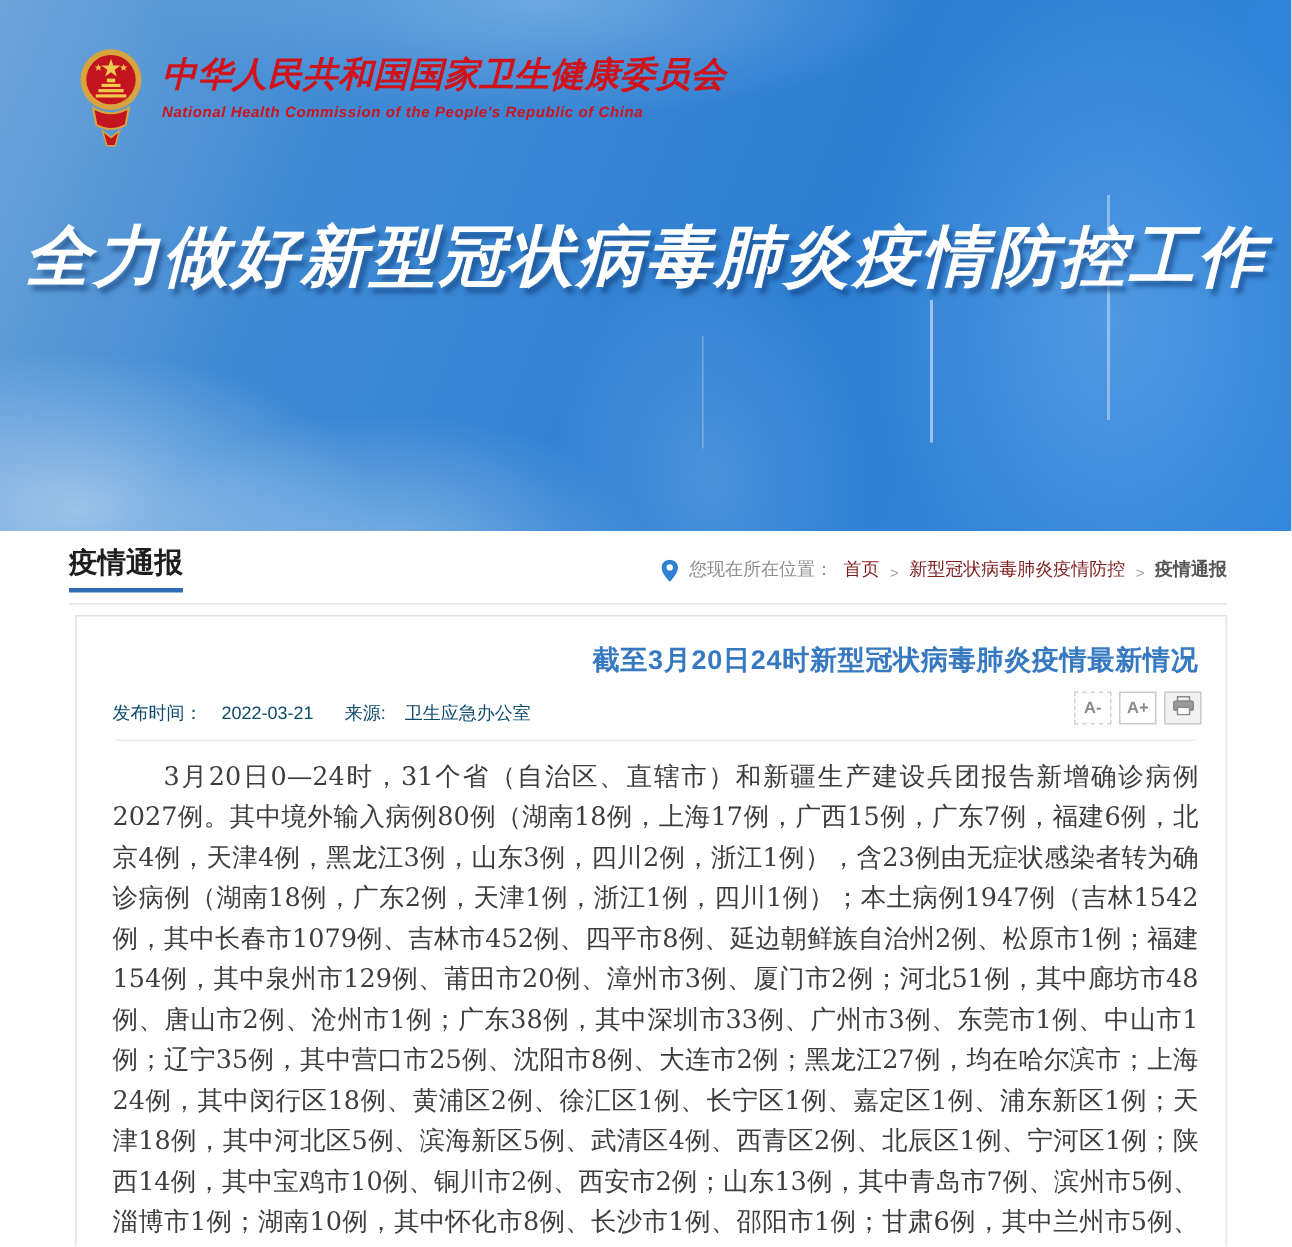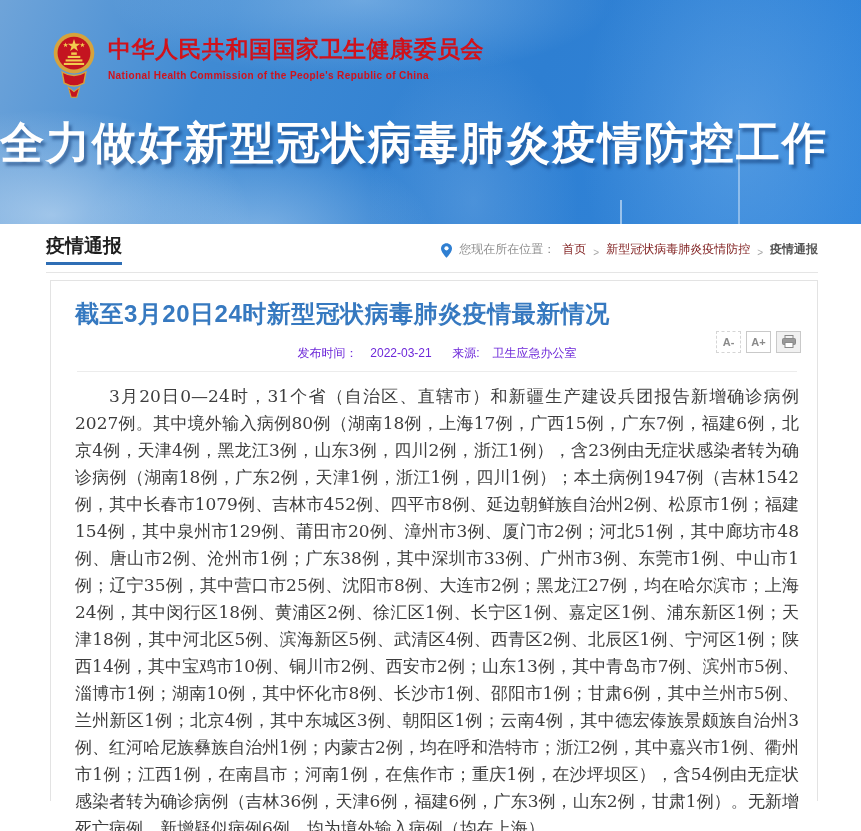--- a/index.html
+++ b/index.html
@@ -6,24 +6,25 @@
     margin: 0; padding: 0;
     width: 861px; height: 831px;
     overflow: hidden;
     background: #ffffff;
     font-family: "Liberation Sans", sans-serif;
   }
 
   
   .banner {
     position: relative;
-    width: 861px; height: 224px;
+    width: 861px; height: 354px;
     background: linear-gradient(112deg, #7fae dd 0%, #4a8fd5 0%, #3c88d3 22%, #2e7fd2 58%, #2f84da 100%);
     background: linear-gradient(112deg, #6fa4d9 0%, #3f8ad3 25%, #2e7fd2 60%, #3186dc 100%);
     overflow: hidden;
+    font-style: italic;
   }
   .banner .photo-haze {
     position: absolute; inset: 0;
     background:
       radial-gradient(ellipse 320px 170px at 6% 96%, rgba(223,237,250,0.55), transparent 62%),
       radial-gradient(ellipse 280px 150px at 30% 104%, rgba(205,228,248,0.45), transparent 62%),
       radial-gradient(ellipse 420px 130px at 42% 0%, rgba(195,222,246,0.38), transparent 60%),
       radial-gradient(ellipse 230px 330px at 86% 60%, rgba(130,185,238,0.40), transparent 70%),
       radial-gradient(ellipse 150px 220px at 55% 90%, rgba(160,200,240,0.25), transparent 70%);
   }
@@ -45,21 +46,22 @@
   .org-text { margin-left: 13px; padding-top: 9px; }
   .org-cn {
     color: #d0121b; font-size: 23px; font-weight: bold;
     letter-spacing: 0.5px; line-height: 1.15;
   }
   .org-en {
     color: #d0121b; font-size: 10px; font-weight: bold;
     letter-spacing: 0.4px; margin-top: 8px;
   }
   .slogan {
-    position: absolute; left: 0; top: 114px; width: 100%;
+    position: absolute; left: 0; top: 142px; width: 100%;
+    text-align: center;
     color: #ffffff; font-size: 44px; font-weight: bold;
     letter-spacing: 2px;
     text-shadow: 3px 4px 3px rgba(12, 52, 110, 0.50);
     white-space: nowrap;
   }
 
   
   .nav-row { position: relative; height: 48px; padding-left: 24px; }
   .section-title {
     position: absolute; left: 46px; top: 12px;
@@ -86,27 +88,26 @@
   
   .article-box {
     margin: 7px 43px 0 50px;
     border: 1px solid #e3e3e3; border-bottom: none;
     position: relative;
     padding: 0 18px 0 24px;
     height: 520px;
     background: #fff;
   }
   .article-title {
-    text-align: left;
-    color: #3679c0; font-size: 24px; font-weight: bold;
+    text-align: right;
+    color: #3679c0; font-size: 18px; font-weight: bold;
     margin-top: 17px; letter-spacing: 0.5px;
   }
   .article-meta {
-    text-align: center;
-    color: #6d28d9; font-size: 12px;
+    color: #0c4a6e; font-size: 12px;
     margin-top: 15px; height: 16px;
   }
   .article-meta .m-gap { display: inline-block; width: 14px; }
   .article-meta .m-gap-sm { display: inline-block; width: 6px; }
   .tools {
     position: absolute; right: 16px; top: 50px;
     display: flex; gap: 5px;
   }
   .tool-btn {
     width: 25px; height: 22px;

